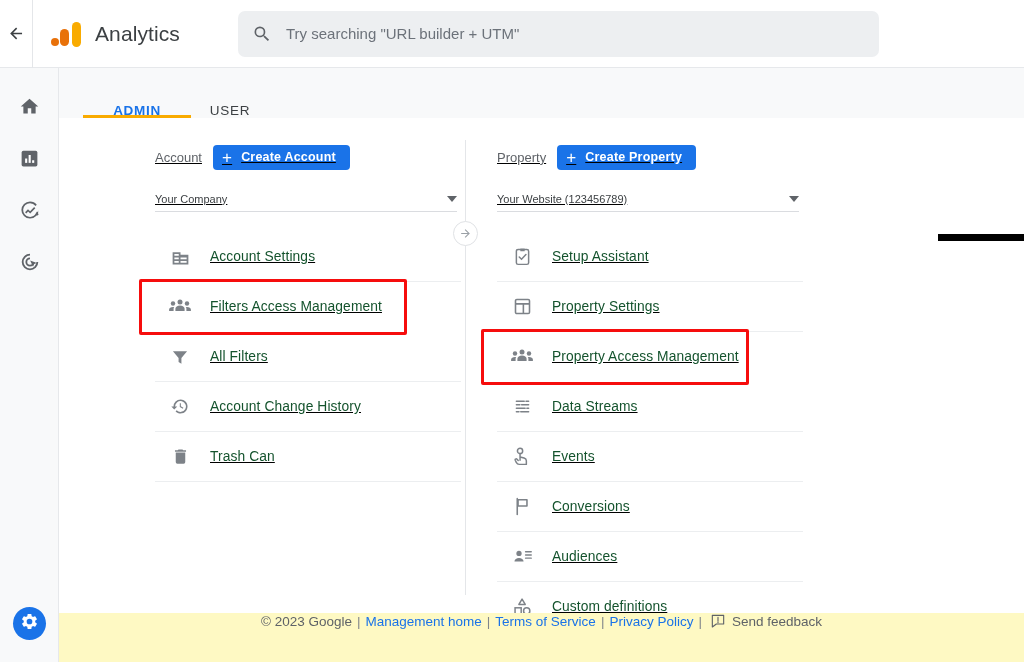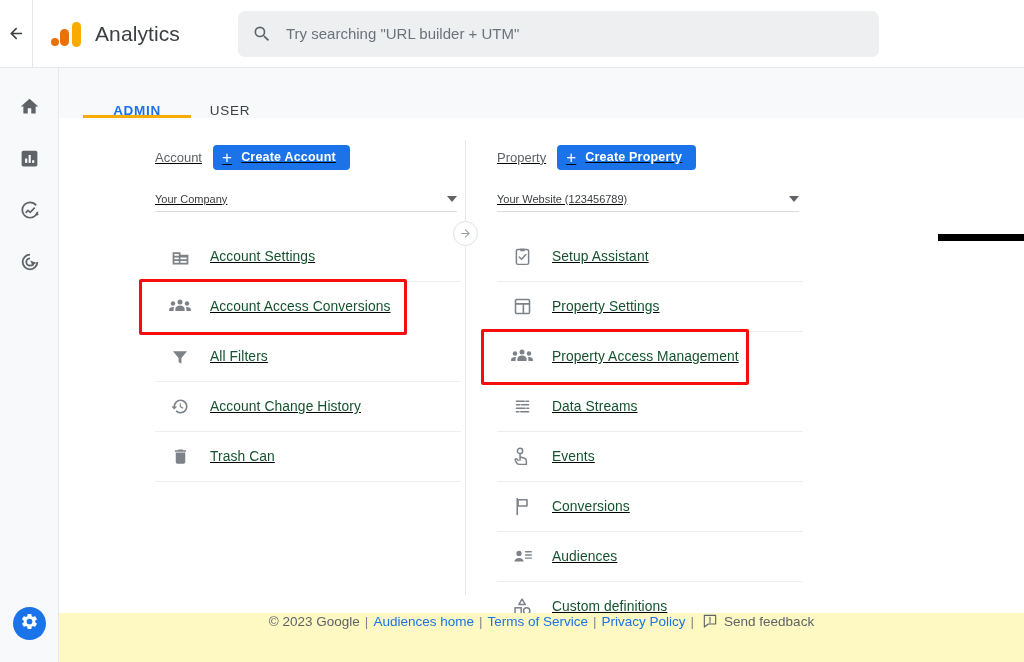--- a/index.html
+++ b/index.html
@@ -281,21 +281,21 @@
             <span class="mi-icon">
               <svg width="24" height="20" viewBox="0 0 24 20">
                 <circle cx="12" cy="5" r="2.5" fill="#7d8288"></circle>
                 <circle cx="5" cy="6.5" r="2.2" fill="#7d8288"></circle>
                 <circle cx="19" cy="6.5" r="2.2" fill="#7d8288"></circle>
                 <path d="M12 8.6c-2.6 0-4.6 1.4-4.6 3.1V14h9.2v-2.3c0-1.7-2-3.1-4.6-3.1z" fill="#7d8288"></path>
                 <path d="M5 10c-2.2 0-3.9 1.1-3.9 2.5V14h4.5v-2.3c0-.6.2-1.2.6-1.6A5.4 5.4 0 0 0 5 10z" fill="#7d8288"></path>
                 <path d="M19 10c-.4 0-.8 0-1.2.1.4.4.6 1 .6 1.6V14h4.5v-1.5c0-1.4-1.7-2.5-3.9-2.5z" fill="#7d8288"></path>
               </svg>
             </span>
-            <span class="mi-label">Account Access Conversions</span>
+            <span class="mi-label">Filters Access Management</span>
             <span class="hl-box" style="left:-16px; top:-3px; width:268px; height:56px;"></span>
           </div>
 
           <div class="menu-item">
             <span class="mi-icon">
               <svg width="20" height="20" viewBox="0 0 24 24">
                 <path d="M3.5 5h17l-6.8 8.1V20l-3.4-2.1v-4.8z" fill="#7d8288"></path>
               </svg>
             </span>
             <span class="mi-label">All Filters</span>
@@ -438,21 +438,21 @@
 
     </div>
   </div>
 
   <div class="redaction"></div>
 
   <div class="footer-area">
     <div class="footer-text">
       <span>© 2023 Google</span>
       <span class="footer-sep">|</span>
-      <a>Audiences home</a>
+      <a>Management home</a>
       <span class="footer-sep">|</span>
       <a>Terms of Service</a>
       <span class="footer-sep">|</span>
       <a>Privacy Policy</a>
       <span class="footer-sep">|</span>
       <span class="fb-icon">
         <svg width="16" height="16" viewBox="0 0 24 24">
           <path d="M3.5 3.5h17v13h-11l-6 4.5z" fill="none" stroke="#5f6368" stroke-width="1.7" stroke-linejoin="round"></path>
           <path d="M12 6.6v5M12 13.3v1.2" stroke="#5f6368" stroke-width="1.7" stroke-linecap="round"></path>
         </svg>

